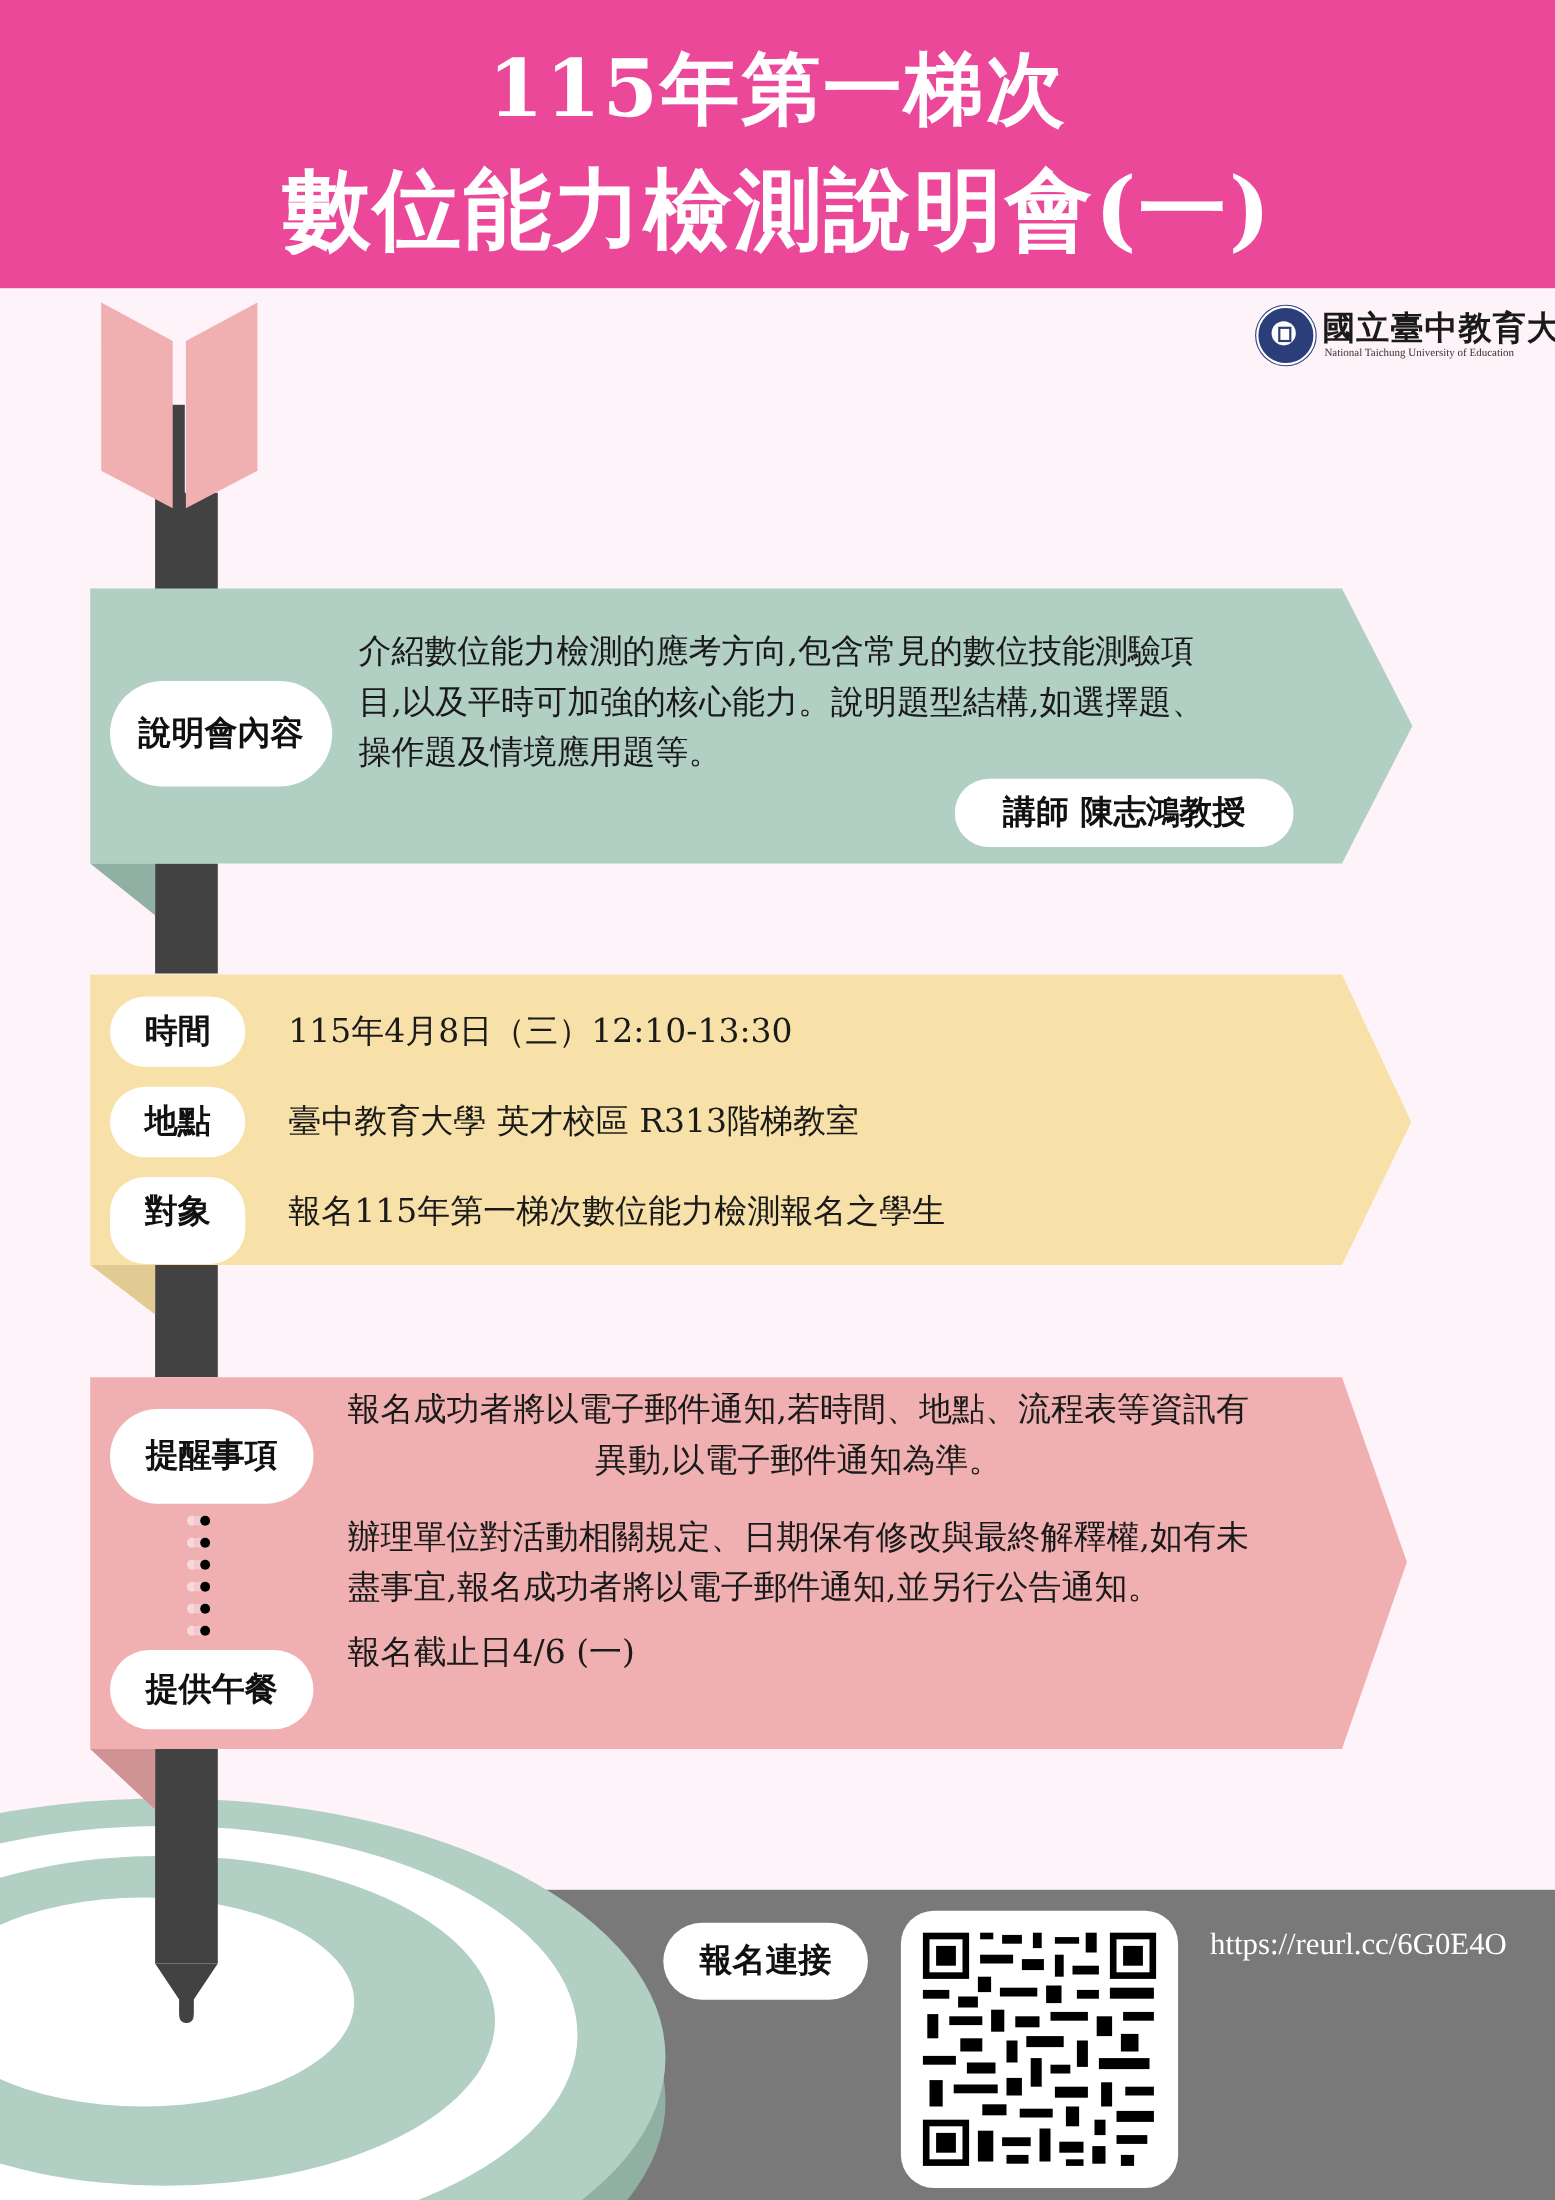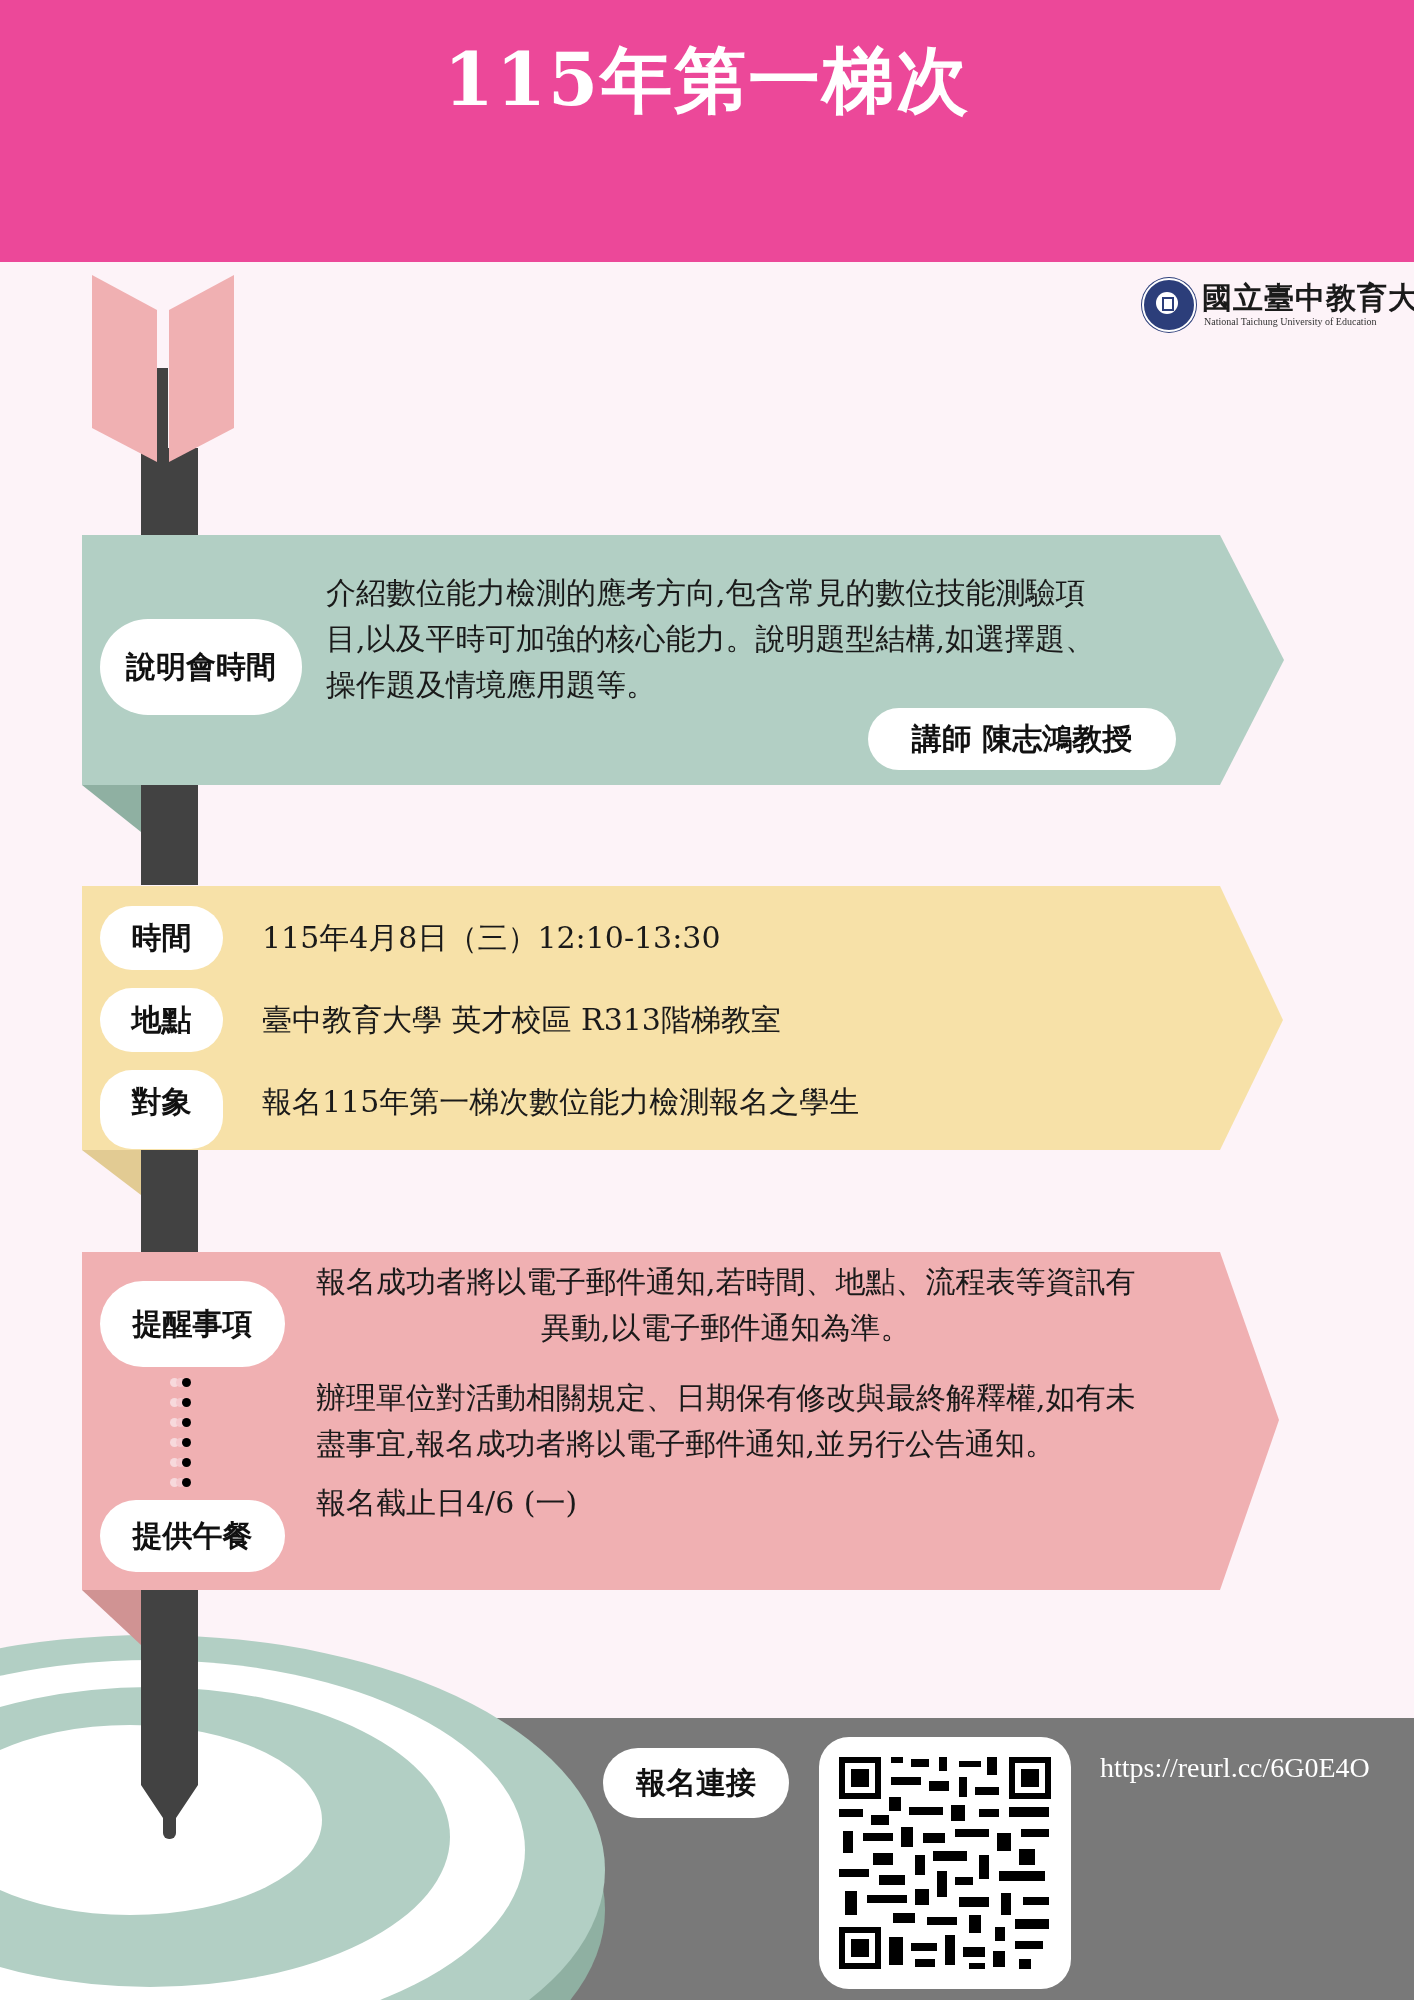--- a/index.html
+++ b/index.html
@@ -62,20 +62,21 @@
   .dots span {
     display: block; width: 9px; height: 9px; border-radius: 50%; background: #000;
     margin-bottom: 11px; box-shadow: -6px 0 0 #f5c8cd, -12px 0 0 #f7d9dc;
   }
 </style>
 </head>
 <body>
 
 <div class="header">
   <div class="t1">115年第一梯次</div>
+  <div class="t2">數位能力檢測說明會(一)</div>
 </div>
 
 <div class="logo">
   <div class="seal">
       <div class="inner"></div>
     </div>
   <div class="zh">國立臺中教育大學</div>
   <div class="en">National Taichung University of Education</div>
 </div>
 
@@ -113,21 +114,21 @@
   <polygon points="82,535 1220,535 1284,660 1220,785 82,785" fill="#b2cfc4"></polygon>
   <polygon points="82,785 141,785 141,832" fill="#8fb0a2"></polygon>
 
   <polygon points="82,886 1220,886 1283,1020 1220,1150 82,1150" fill="#f7e1a8"></polygon>
   <polygon points="82,1150 141,1150 141,1195" fill="#e2cb93"></polygon>
 
   <polygon points="82,1252 1220,1252 1279,1420 1220,1590 82,1590" fill="#f0b0b2"></polygon>
   <polygon points="82,1590 141,1590 141,1645" fill="#d09393"></polygon>
 </svg>
 
-<div class="pill" style="left:100px;top:619px;width:202px;height:96px;line-height:96px;font-size:30px;border-radius:48px;">說明會時間</div>
+<div class="pill" style="left:100px;top:619px;width:202px;height:96px;line-height:96px;font-size:30px;border-radius:48px;">說明會內容</div>
 <div class="txt" style="left:326px;top:570px;">
   <div>介紹數位能力檢測的應考方向,包含常見的數位技能測驗項</div>
   <div>目,以及平時可加強的核心能力。說明題型結構,如選擇題、</div>
   <div>操作題及情境應用題等。</div>
 </div>
 <div class="pill" style="left:868px;top:708px;width:308px;height:62px;line-height:62px;font-size:30px;border-radius:31px;">講師 陳志鴻教授</div>
 
 <div class="pill" style="left:100px;top:906px;width:123px;height:64px;line-height:64px;font-size:30px;border-radius:32px;">時間</div>
 <div class="txt" style="left:262px;top:915px;">115年4月8日（三）12:10-13:30</div>
 

